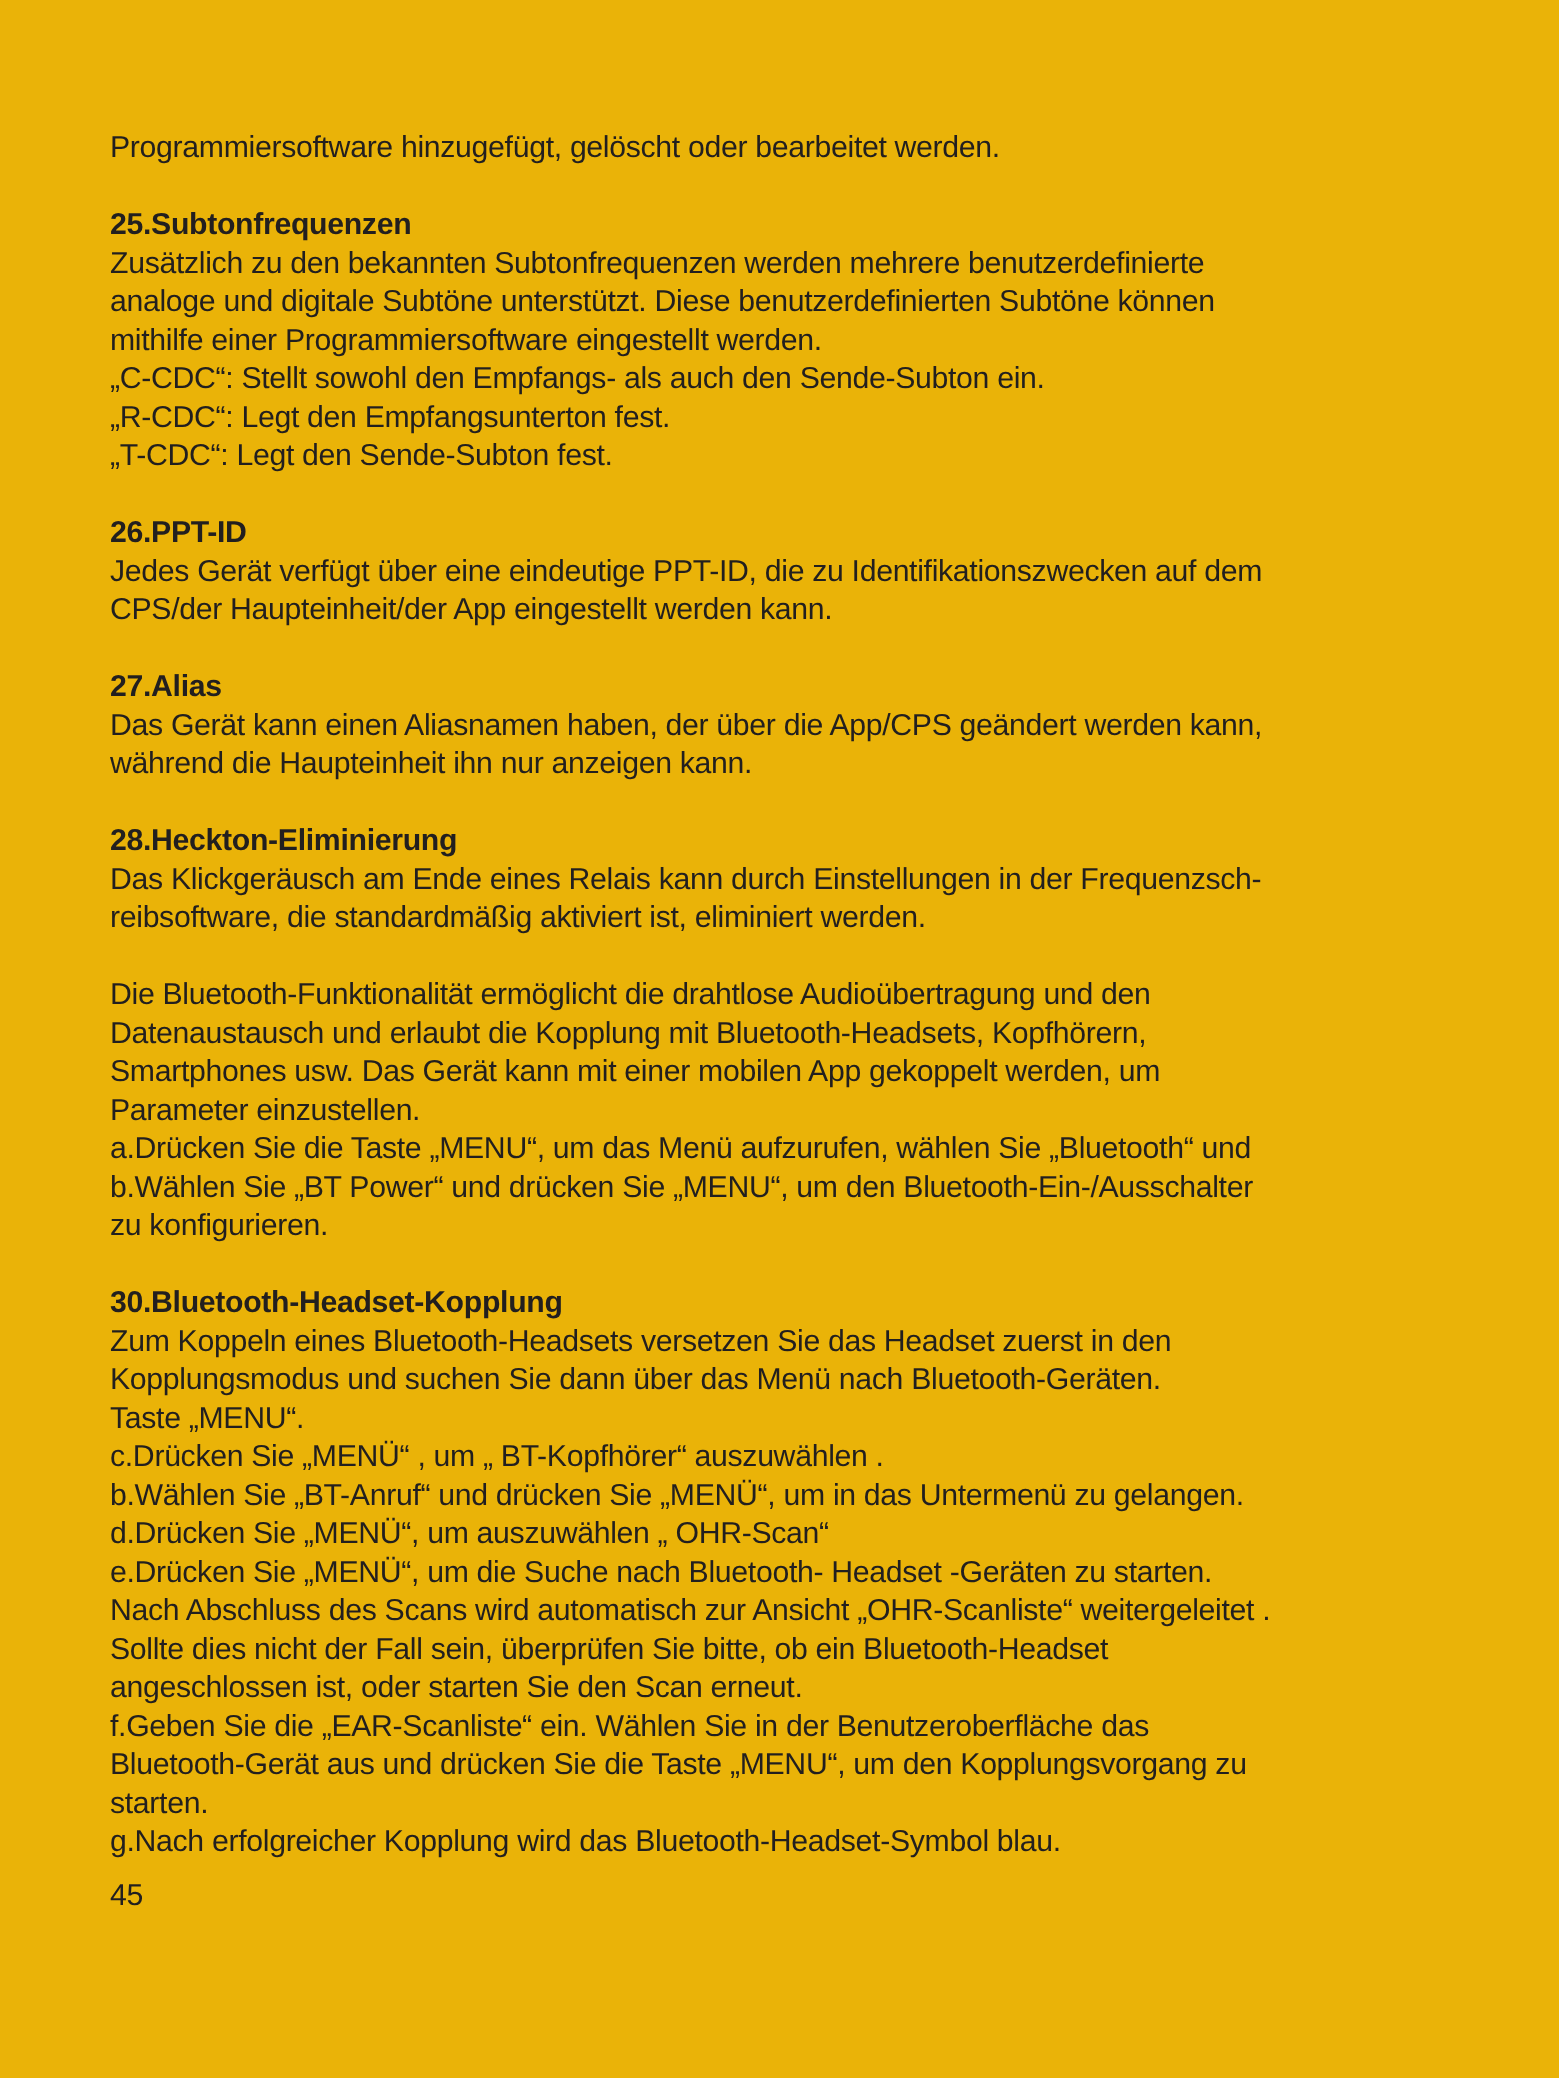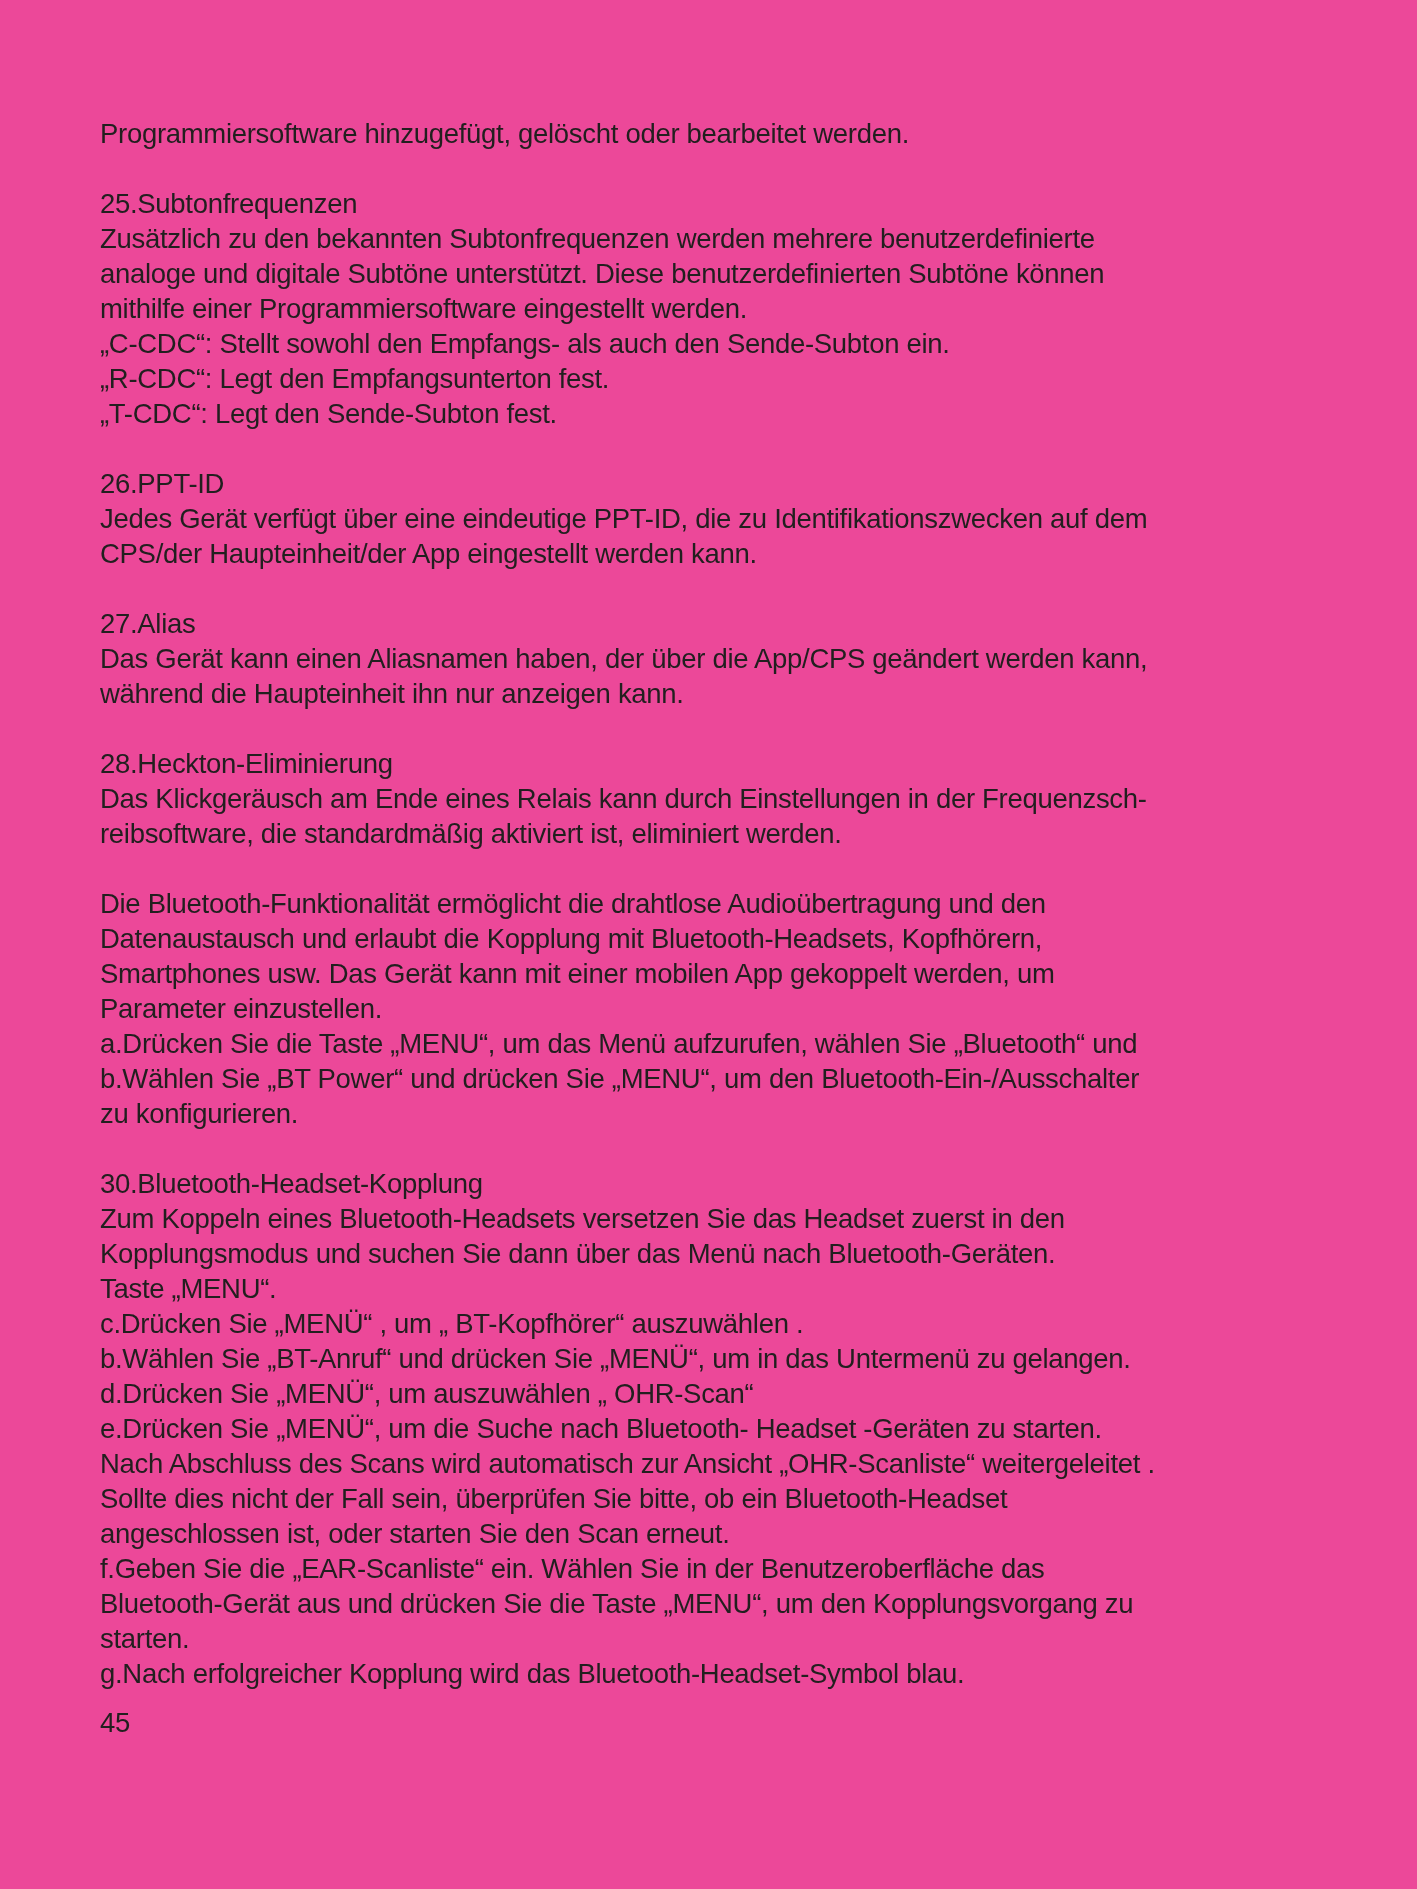--- a/index.html
+++ b/index.html
@@ -23,34 +23,34 @@
     letter-spacing: -0.3px;
   }
   .line {
     white-space: nowrap;
     min-height: 35px;
   }
   .section {
     margin-top: 35px;
   }
   .heading {
-    font-weight: normal;
+    font-weight: bold;
     white-space: nowrap;
     min-height: 35px;
   }
   .page-number {
     margin-top: 14px;
     text-align: left;
     white-space: nowrap;
   }
 </style>
 </head>
 <body>
 
-<div class="page" style="background: #ec4899; color: rgb(34, 31, 31);">
+<div class="page" style="background: #eab308; color: rgb(34, 31, 31);">
   <div class="content">
     <div class="line">Programmiersoftware hinzugefügt, gelöscht oder bearbeitet werden.</div>
     <div id="sections">
         <div class="section">
           <div class="heading">25.Subtonfrequenzen</div>
           <div class="line">Zusätzlich zu den bekannten Subtonfrequenzen werden mehrere benutzerdefinierte</div>
           <div class="line">analoge und digitale Subtöne unterstützt. Diese benutzerdefinierten Subtöne können</div>
           <div class="line">mithilfe einer Programmiersoftware eingestellt werden.</div>
           <div class="line">„C-CDC“: Stellt sowohl den Empfangs- als auch den Sende-Subton ein.</div>
           <div class="line">„R-CDC“: Legt den Empfangsunterton fest.</div>

